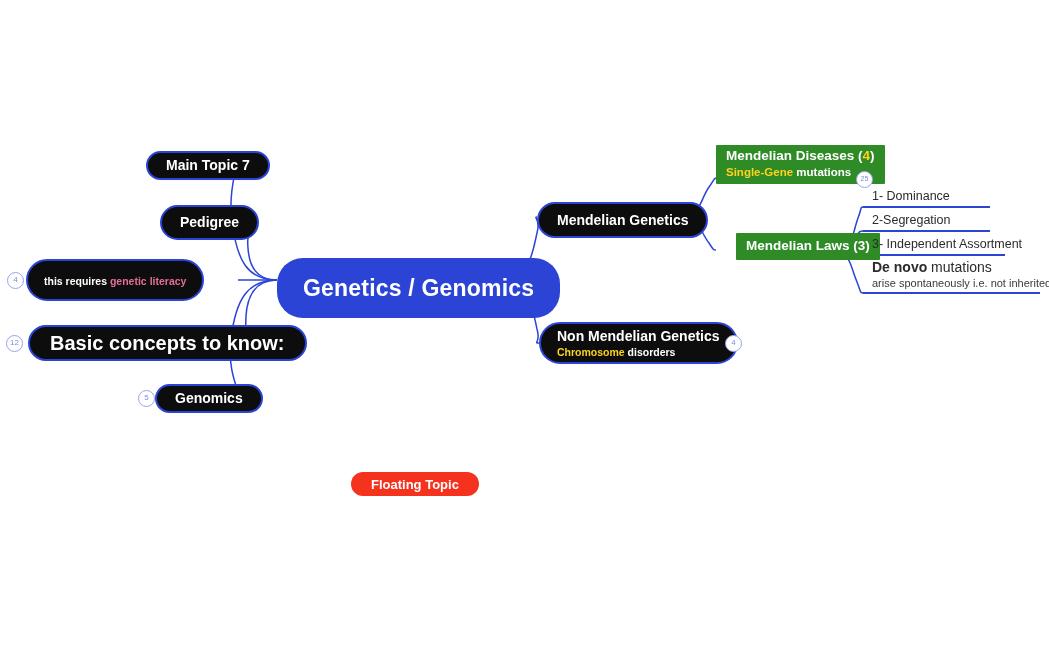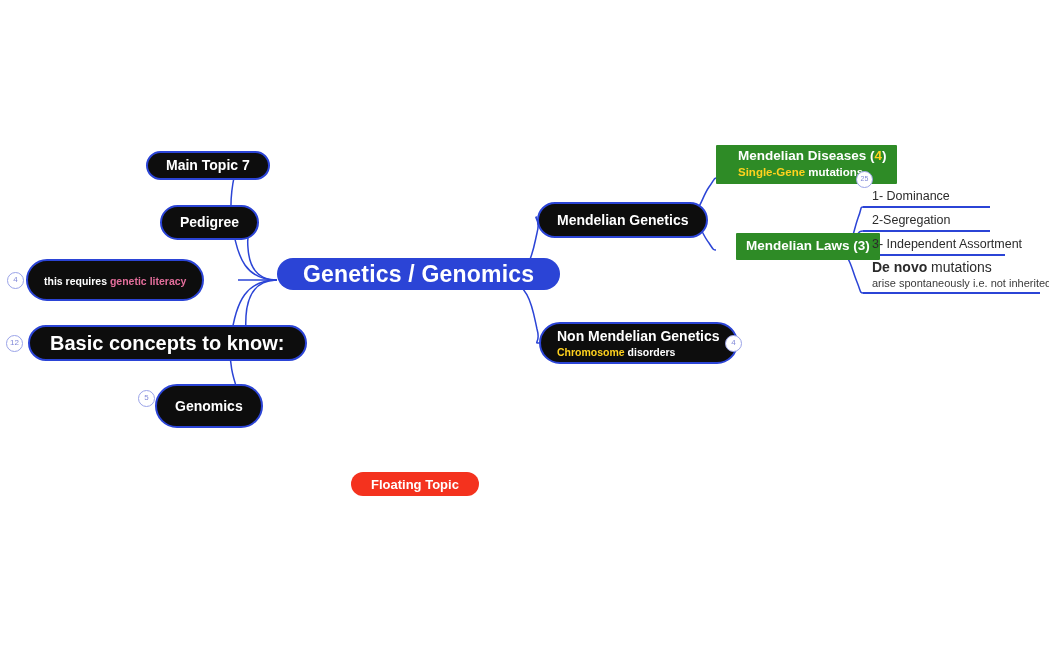--- a/index.html
+++ b/index.html
@@ -32,21 +32,21 @@
 
   
   .central{
     background:#2B44D6;
     border-radius:26px;
     color:#ffffff;
     font-size:23px;
     font-weight:bold;
     letter-spacing:0.2px;
     padding:0 26px;
-    height:32px;
+    height:60px;
     justify-content:center;
     align-items:center;
     text-align:center;
   }
 
   
   .pill{
     background:#0d0d0d;
     border:2.5px solid #2B44D6;
     border-radius:22px;
@@ -64,21 +64,21 @@
     font-weight:bold;
     line-height:1.2;
     margin-top:2px;
   }
   .pill.big .t1{ font-size:20px; }
 
   
   .green{
     background:#2E8B26;
     color:#ffffff;
-    padding:3px 10px 4px 22px;
+    padding:3px 10px 4px 10px;
     justify-content:center;
     border-radius:1px;
   }
   .green .t1{ font-size:13.5px;font-weight:bold;line-height:1.2; }
   .green .t2{ font-size:11.5px;font-weight:bold;line-height:1.25;margin-top:1px; }
   .green.single{ padding:5px 10px 6px 10px;margin-left:20px; }
 
   
   .leaf{
     color:#2b2b2b;
@@ -170,21 +170,21 @@
       <span>this requires </span><span class="pinkish">genetic literacy</span>
     </span>
   </div>
   <div class="badge" style="left:7px;top:272px;">4</div>
 
   <div class="node pill big" style="left:28px;top:325px;height:36px;padding:4px 20px;">
     <span class="t1">Basic concepts to know:</span>
   </div>
   <div class="badge" style="left:6px;top:335px;">12</div>
 
-  <div class="node pill" style="left:155px;top:384px;height:44px;">
+  <div class="node pill" style="left:155px;top:384px;height:29px;">
     <span class="t1">Genomics</span>
   </div>
   <div class="badge" style="left:138px;top:390px;">5</div>
 
   <div class="node pill" style="left:537px;top:202px;height:36px;">
     <span class="t1">Mendelian Genetics</span>
   </div>
 
   <div class="node green" style="left:716px;top:145px;">
     <span class="t1">

